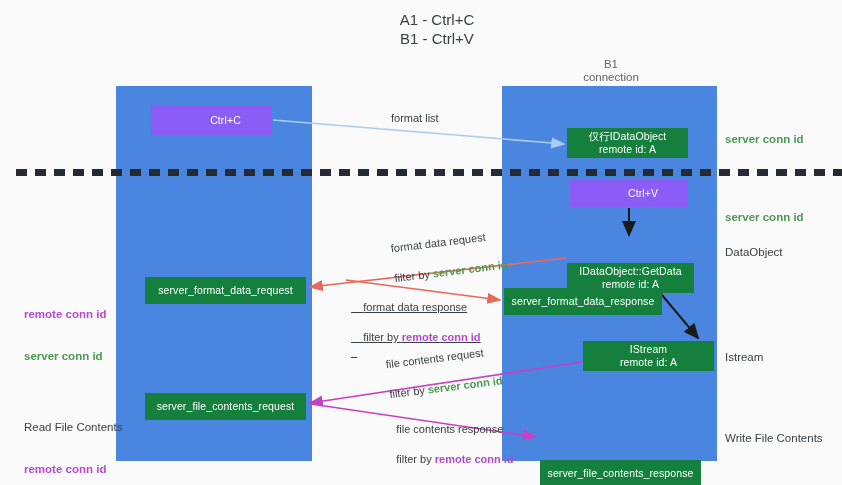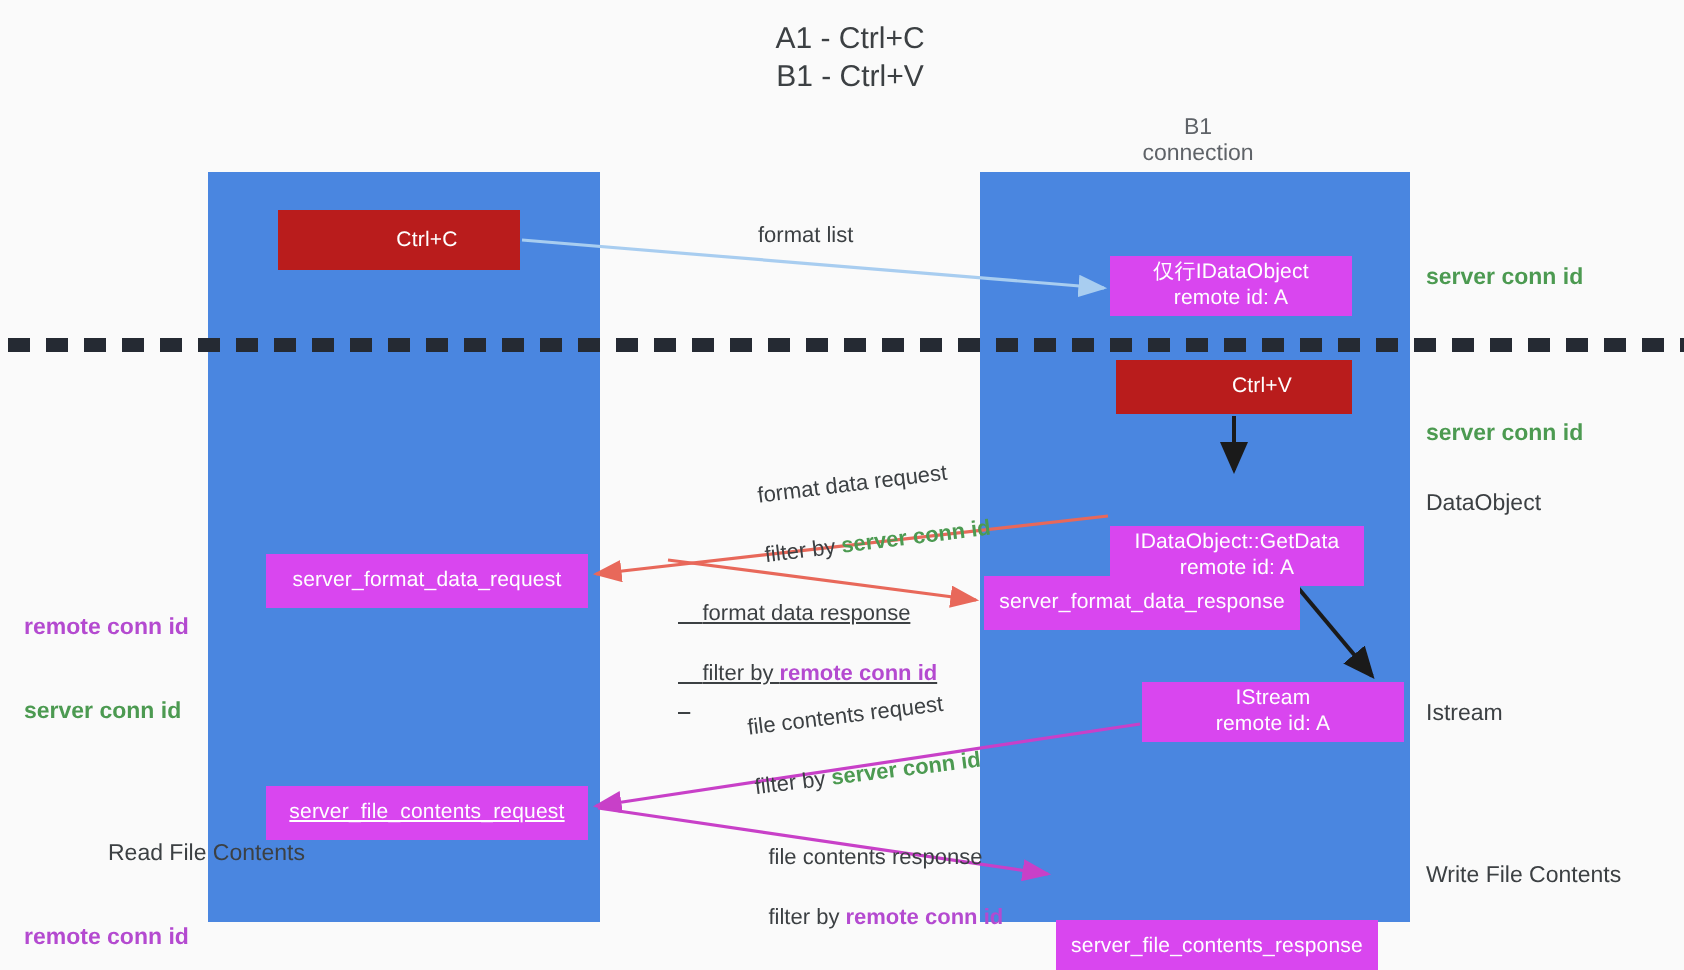--- a/index.html
+++ b/index.html
@@ -10,21 +10,21 @@
   body {
     width: 842px;
     height: 485px;
     position: relative;
     overflow: hidden;
     font-family: "Liberation Sans", sans-serif;
     color: #3c4043;
   }
   .canvas {
     position: absolute;
-    left: 4px; top: 0;
+    left: 16px; top: 0;
     width: 717px;
     height: 485px;
     background: #fafafa;
   }
   
   .title {
     position: absolute;
     left: 0;
     top: 10px;
     width: 842px;
@@ -73,32 +73,32 @@
     flex-direction: column;
     align-items: center;
     justify-content: center;
     text-align: center;
     color: #ffffff;
     font-size: 10.5px;
     line-height: 13px;
     white-space: pre;
     letter-spacing: 0.1px;
   }
-  .node.green { background: #b91c1c; padding-left: 28px; }
+  .node.green { background: #8b5cf6; padding-left: 28px; }
   .node.orange { background: #fbb martin; }
-  .node.orange { background: #d946ef; }
+  .node.orange { background: #15803d; }
 
   #node-ctrlc   { left: 135px; top: 105px; width: 121px; height: 30px; }
   #node-ctrlv   { left: 554px; top: 180px; width: 118px; height: 27px; }
   #node-idataobject { left: 551px; top: 128px; width: 121px; height: 30px; }
   #node-getdata { left: 551px; top: 238px; width: 127px; height: 30px; margin-top: 25px; }
   #node-istream { left: 567px; top: 341px; width: 131px; height: 30px; }
   #node-sfdreq  { left: 129px; top: 277px; width: 161px; height: 27px; }
   #node-sfdresp { left: 488px; top: 288px; width: 158px; height: 27px; }
-  #node-sfcreq  { left: 129px; top: 393px; width: 161px; height: 27px; text-decoration: underline; }
+  #node-sfcreq  { left: 129px; top: 393px; width: 161px; height: 27px; }
   #node-sfcresp { left: 524px; top: 424px; width: 161px; height: 27px; margin-top: 36px; }
 
   
   .annot {
     position: absolute;
     font-size: 11.5px;
     line-height: 14px;
     white-space: pre;
   }
   .annot.green-txt { color: #4c9a51; font-weight: bold; }
@@ -113,21 +113,21 @@
   
   .left-annot {
     position: absolute;
     font-size: 11.5px;
     line-height: 14px;
     white-space: pre;
     text-align: left;
   }
   .left-annot .magenta { color: #b44ad0; font-weight: bold; display: block; }
   .left-annot .green   { color: #4c9a51; font-weight: bold; display: block; }
-  .left-annot .plain   { color: #3c4043; display: block; margin-left: 42px; }
+  .left-annot .plain   { color: #3c4043; display: block; }
   #la-top  { left: 8px; top: 279px; }
   #la-read { left: 8px; top: 392px; }
 
   
   .edge-label {
     position: absolute;
     font-size: 11px;
     line-height: 15px;
     white-space: pre;
     color: #3c4043;

